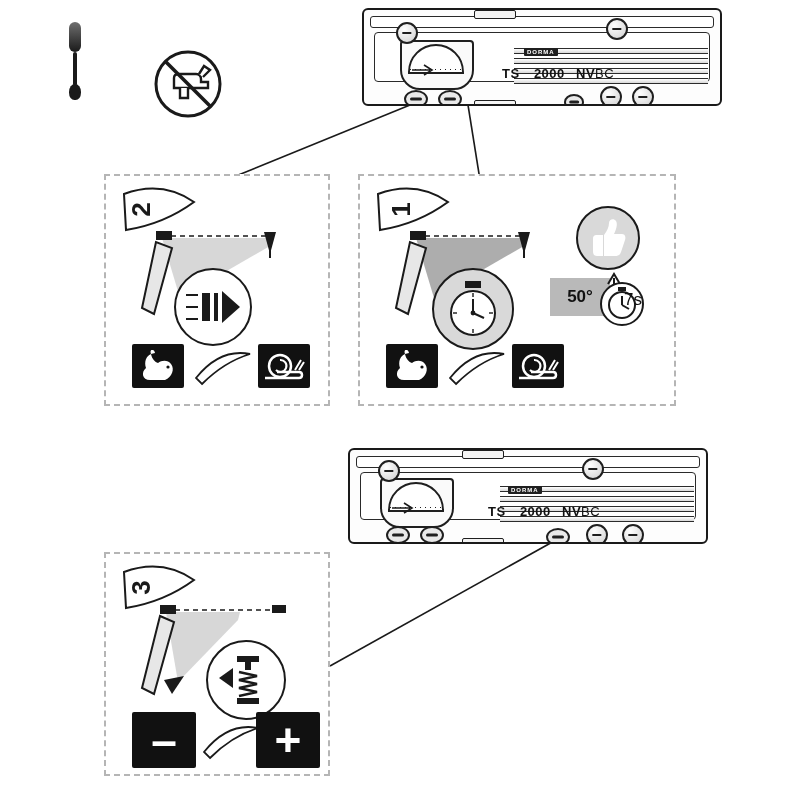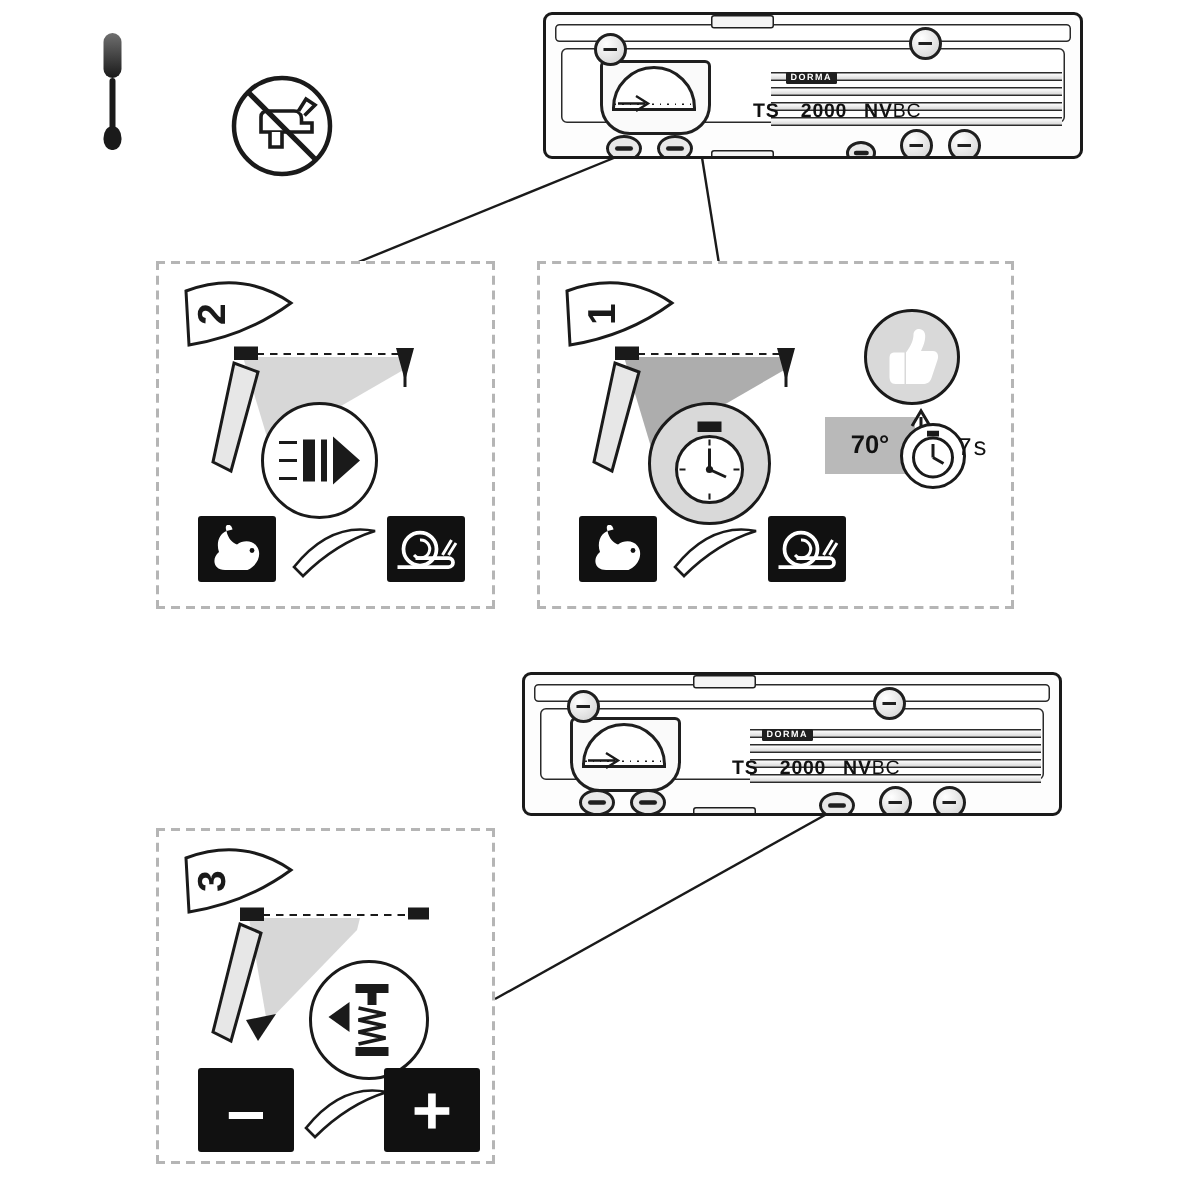--- a/index.html
+++ b/index.html
@@ -319,36 +319,36 @@
   </div>
 
   <div class="circ shaded" style="left:216px;top:30px;width:60px;height:60px;">
     <svg width="38" height="40" viewBox="0 0 38 40">
       <path d="M14 38 L8 38 C5 38 4 36 4 33 L4 21 C4 18 5 17 8 17 L14 17 Z" fill="#fff"></path>
       <path d="M15 17 C18 13 20 9 20 5 C20 1 25 0 27 3 C29 6 27 12 25 16 L33 16 C36 16 37 19 36 22 L32 34 C31 37 29 38 26 38 L15 38 Z" fill="#fff"></path>
     </svg>
   </div>
 
   <div class="angle-box" style="left:190px;top:102px;width:60px;height:38px;">
-    <span>70°</span>
+    <span>50°</span>
   </div>
   <div class="abs" style="left:246px;top:92px;width:16px;height:40px;">
     <svg width="16" height="40" viewBox="0 0 16 40">
         <path d="M8 40 L8 10 M2 16 L8 6 L14 16" stroke="#1a1a1a" stroke-width="2" fill="none"></path>
       </svg>
   </div>
   <div class="circ" style="left:240px;top:106px;width:40px;height:40px;">
     <svg width="34" height="34" viewBox="0 0 34 34">
       <circle cx="17" cy="18" r="13" fill="#fff" stroke="#1a1a1a" stroke-width="2"></circle>
       <rect x="13" y="0" width="8" height="4" fill="#1a1a1a"></rect>
       <line x1="17" y1="18" x2="17" y2="9" stroke="#1a1a1a" stroke-width="2"></line>
       <line x1="17" y1="18" x2="24" y2="22" stroke="#1a1a1a" stroke-width="2"></line>
     </svg>
   </div>
-  <div class="sec-label" style="left:278px;top:114px;font-family:Liberation Mono, monospace;">7s</div>
+  <div class="sec-label" style="left:264px;top:114px;">7s</div>
 
   <div class="sq" style="left:26px;top:168px;width:52px;height:44px;">
     <svg width="40" height="32" viewBox="0 0 40 32">
       <path d="M12 30 C4 30 3 22 8 18 C6 12 8 6 13 4 C14 9 17 12 20 13 C24 10 30 10 33 14 C37 19 34 27 27 30 Z" fill="#fff"></path>
       <path d="M13 4 C11 -1 16 -2 17 3" fill="#fff"></path>
       <circle cx="30" cy="17" r="1.6" fill="#111"></circle>
     </svg>
   </div>
   <div class="abs" style="left:88px;top:172px;width:58px;height:38px;">
     <svg width="58" height="38" viewBox="0 0 58 38">

